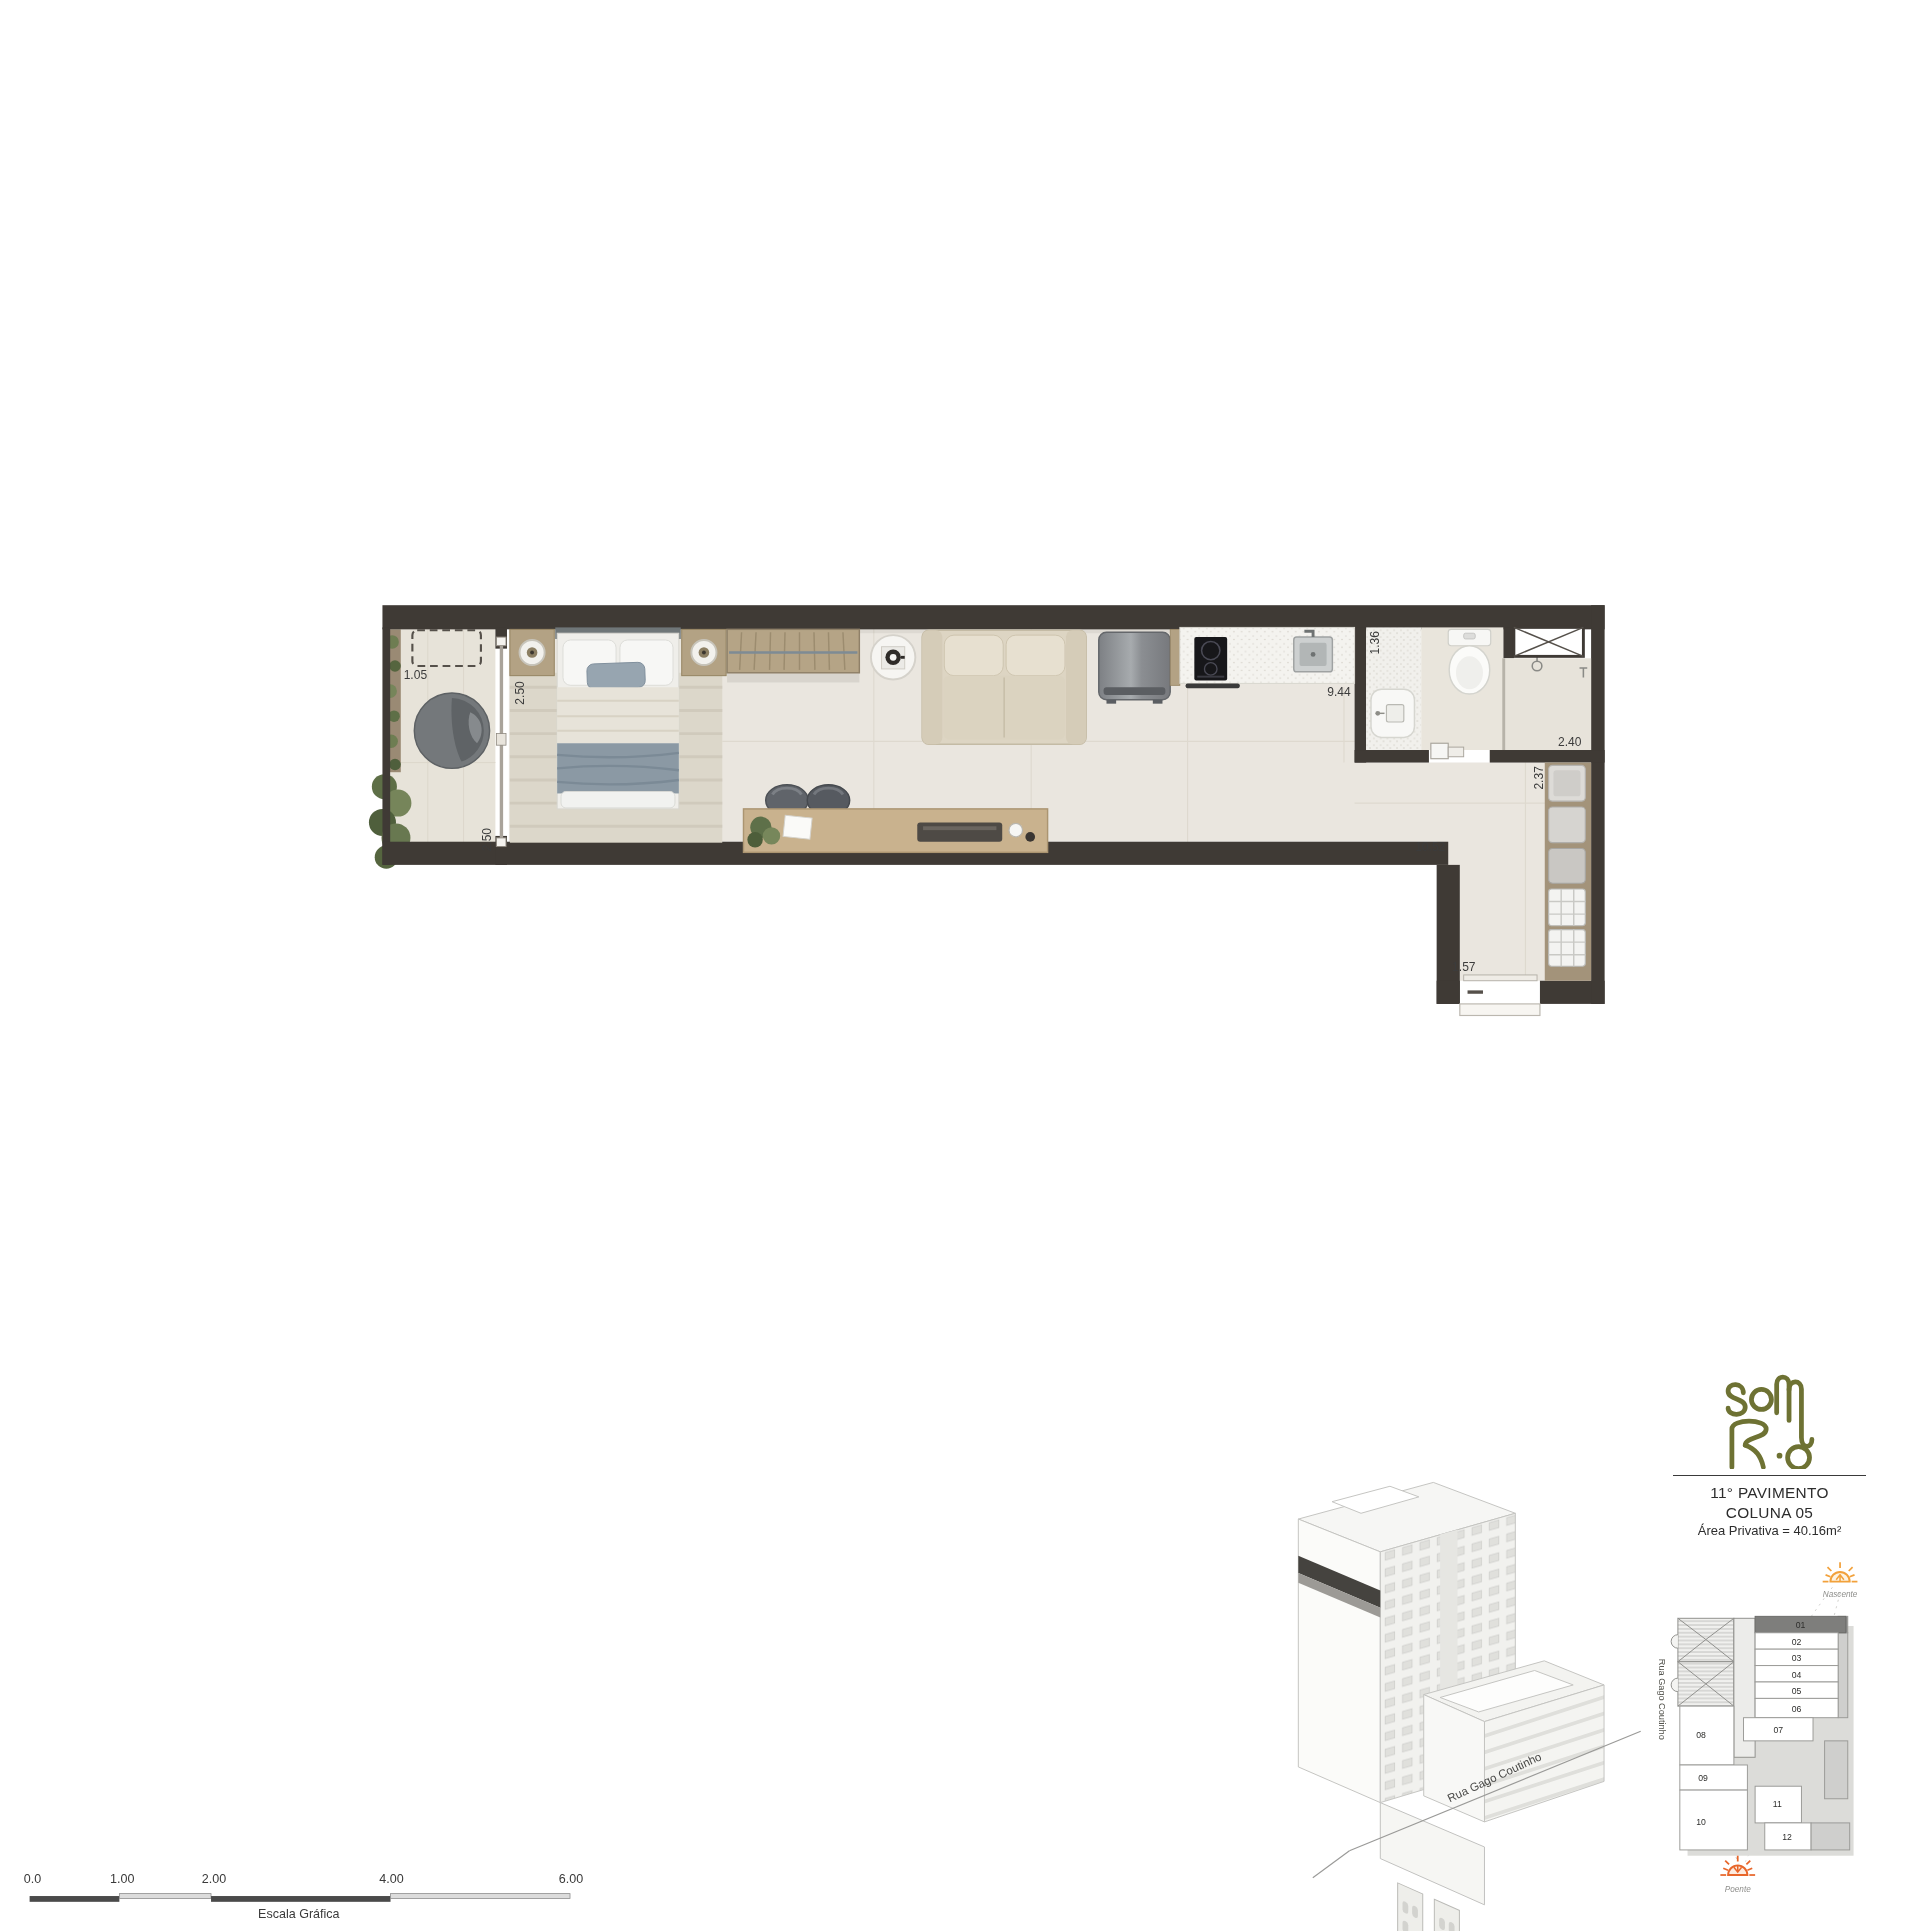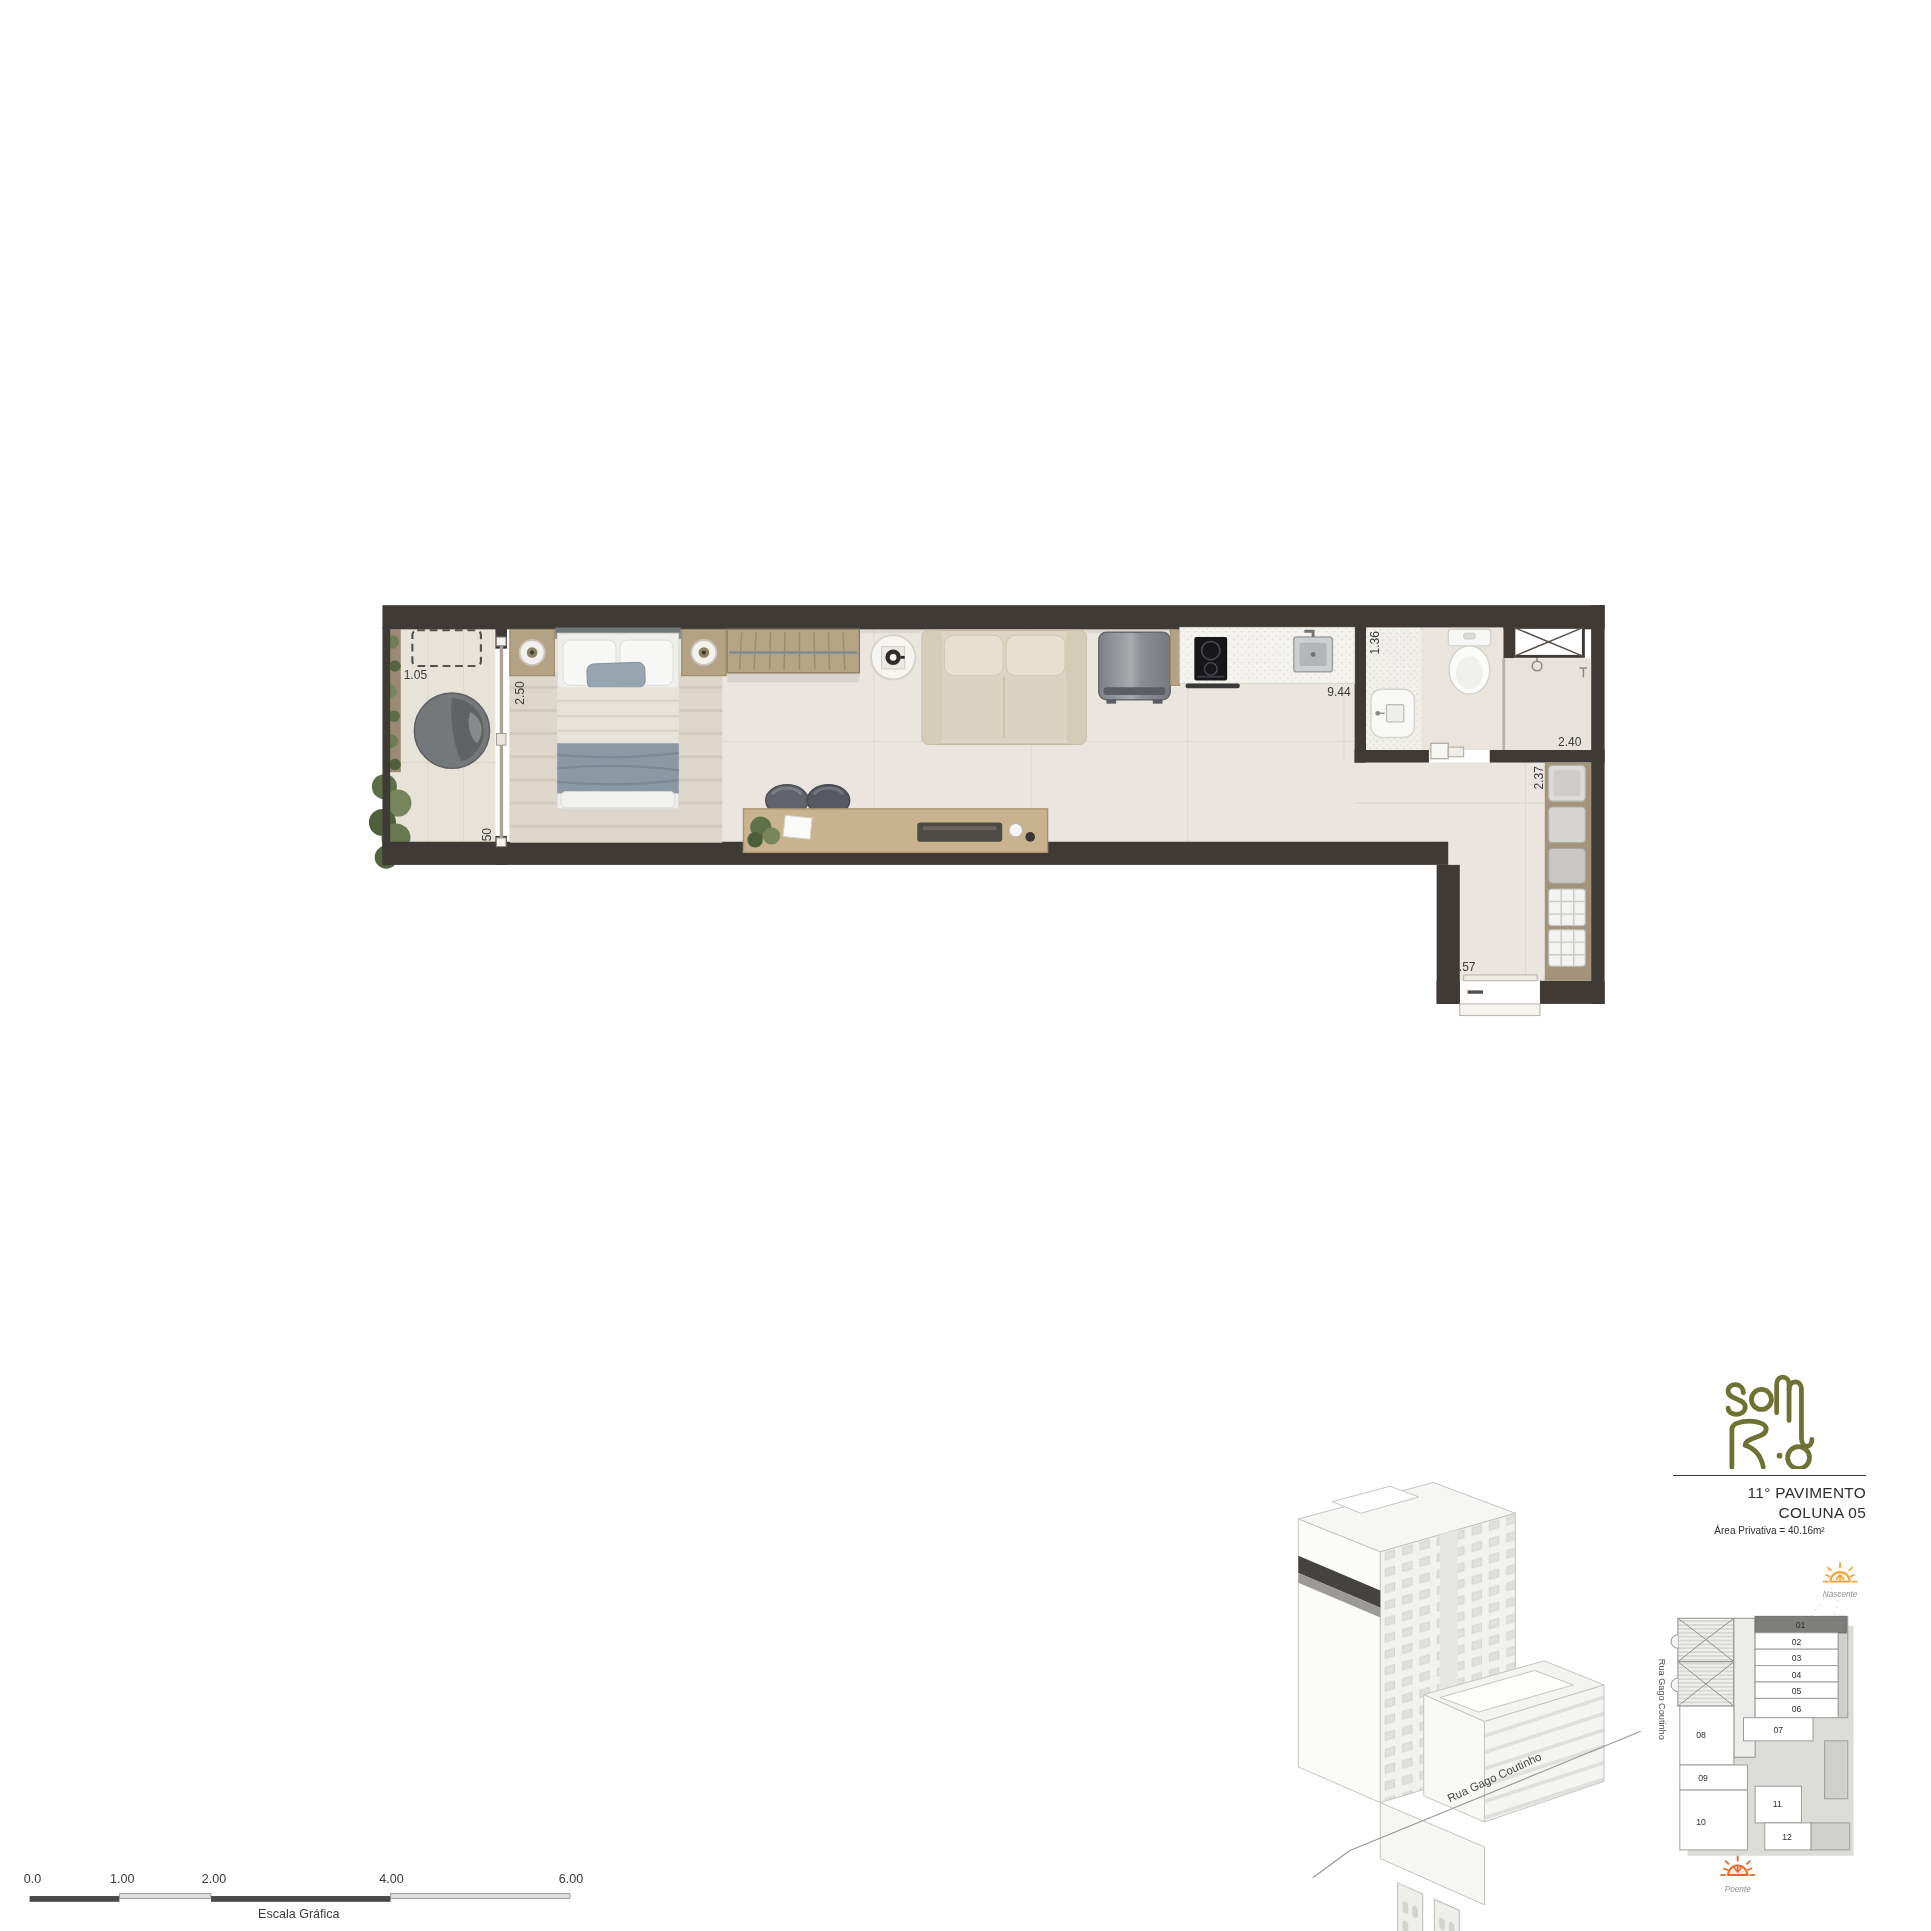--- a/index.html
+++ b/index.html
@@ -5,22 +5,22 @@
   html,body{margin:0;padding:0;}
   body{
     width:1931px;height:1931px;position:relative;background:#ffffff;
     font-family:"Liberation Sans",sans-serif;overflow:hidden;
   }
   .abs{position:absolute;}
   svg text{font-family:"Liberation Sans",sans-serif;}
   .dim{font-size:12.5px;fill:#3c3c3c;}
   .info-block{position:absolute;left:1673px;top:1369px;width:193px;text-align:center;color:#2d2d2d;}
   .info-block .rule{border:none;border-top:1.9px solid #3a3a3a;margin:5.8px 0 7.7px 0;}
-  .info-line1,.info-line2{font-size:15.4px;line-height:19.3px;letter-spacing:0.3px;text-align:right;}
-  .info-line3{font-size:10px;line-height:18.3px;}
+  .info-line1,.info-line2{font-size:15.4px;line-height:19.3px;letter-spacing:0.3px;}
+  .info-line3{font-size:13px;line-height:18.3px;}
 </style>
 </head>
 <body>
 
 <svg class="abs" style="left:367px;top:579px;" width="1255" height="454" viewBox="380 600 1300 470">
   <defs>
     <pattern id="speck" width="7" height="7" patternUnits="userSpaceOnUse">
       <rect width="7" height="7" fill="#f1f0ec"></rect>
       <circle cx="2" cy="2" r="0.8" fill="#d7d4ca"></circle>
       <circle cx="5" cy="5" r="0.7" fill="#c9c6ba"></circle>

